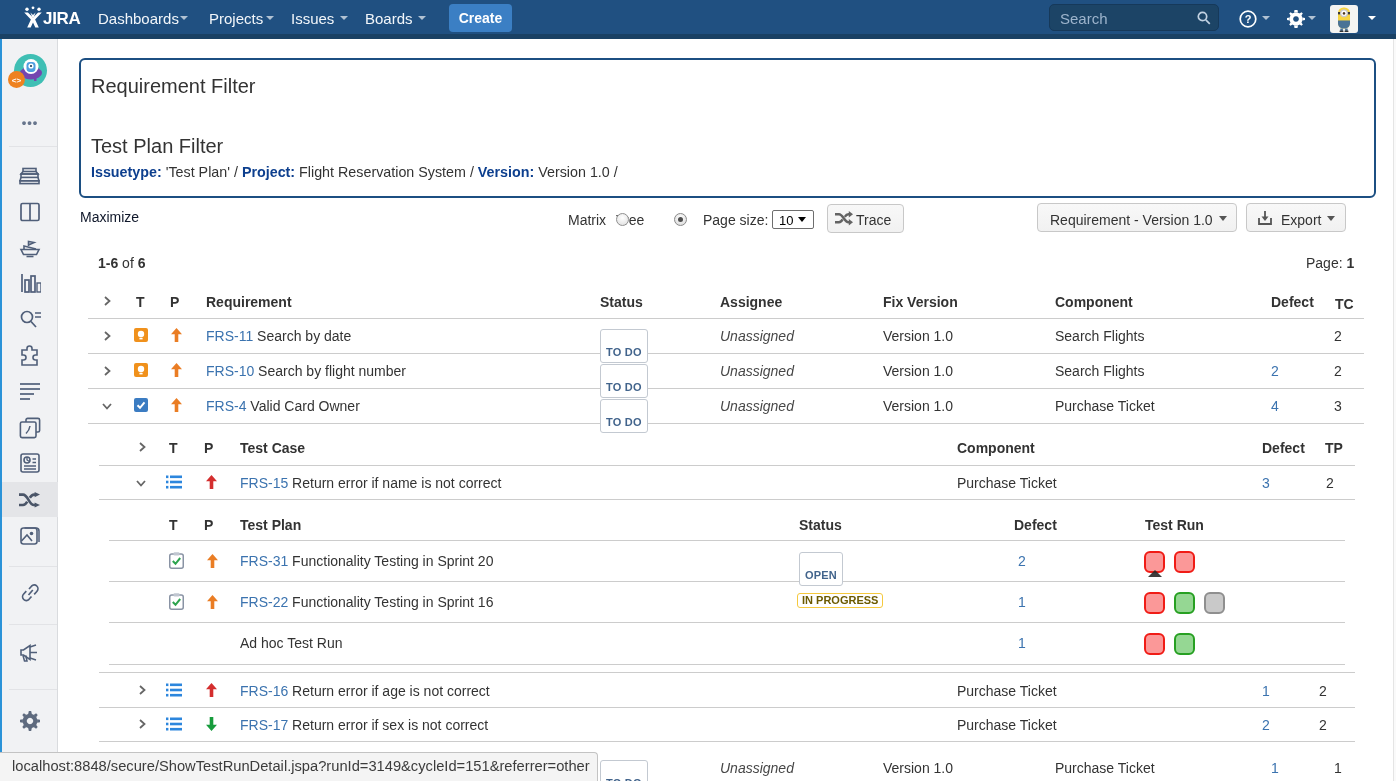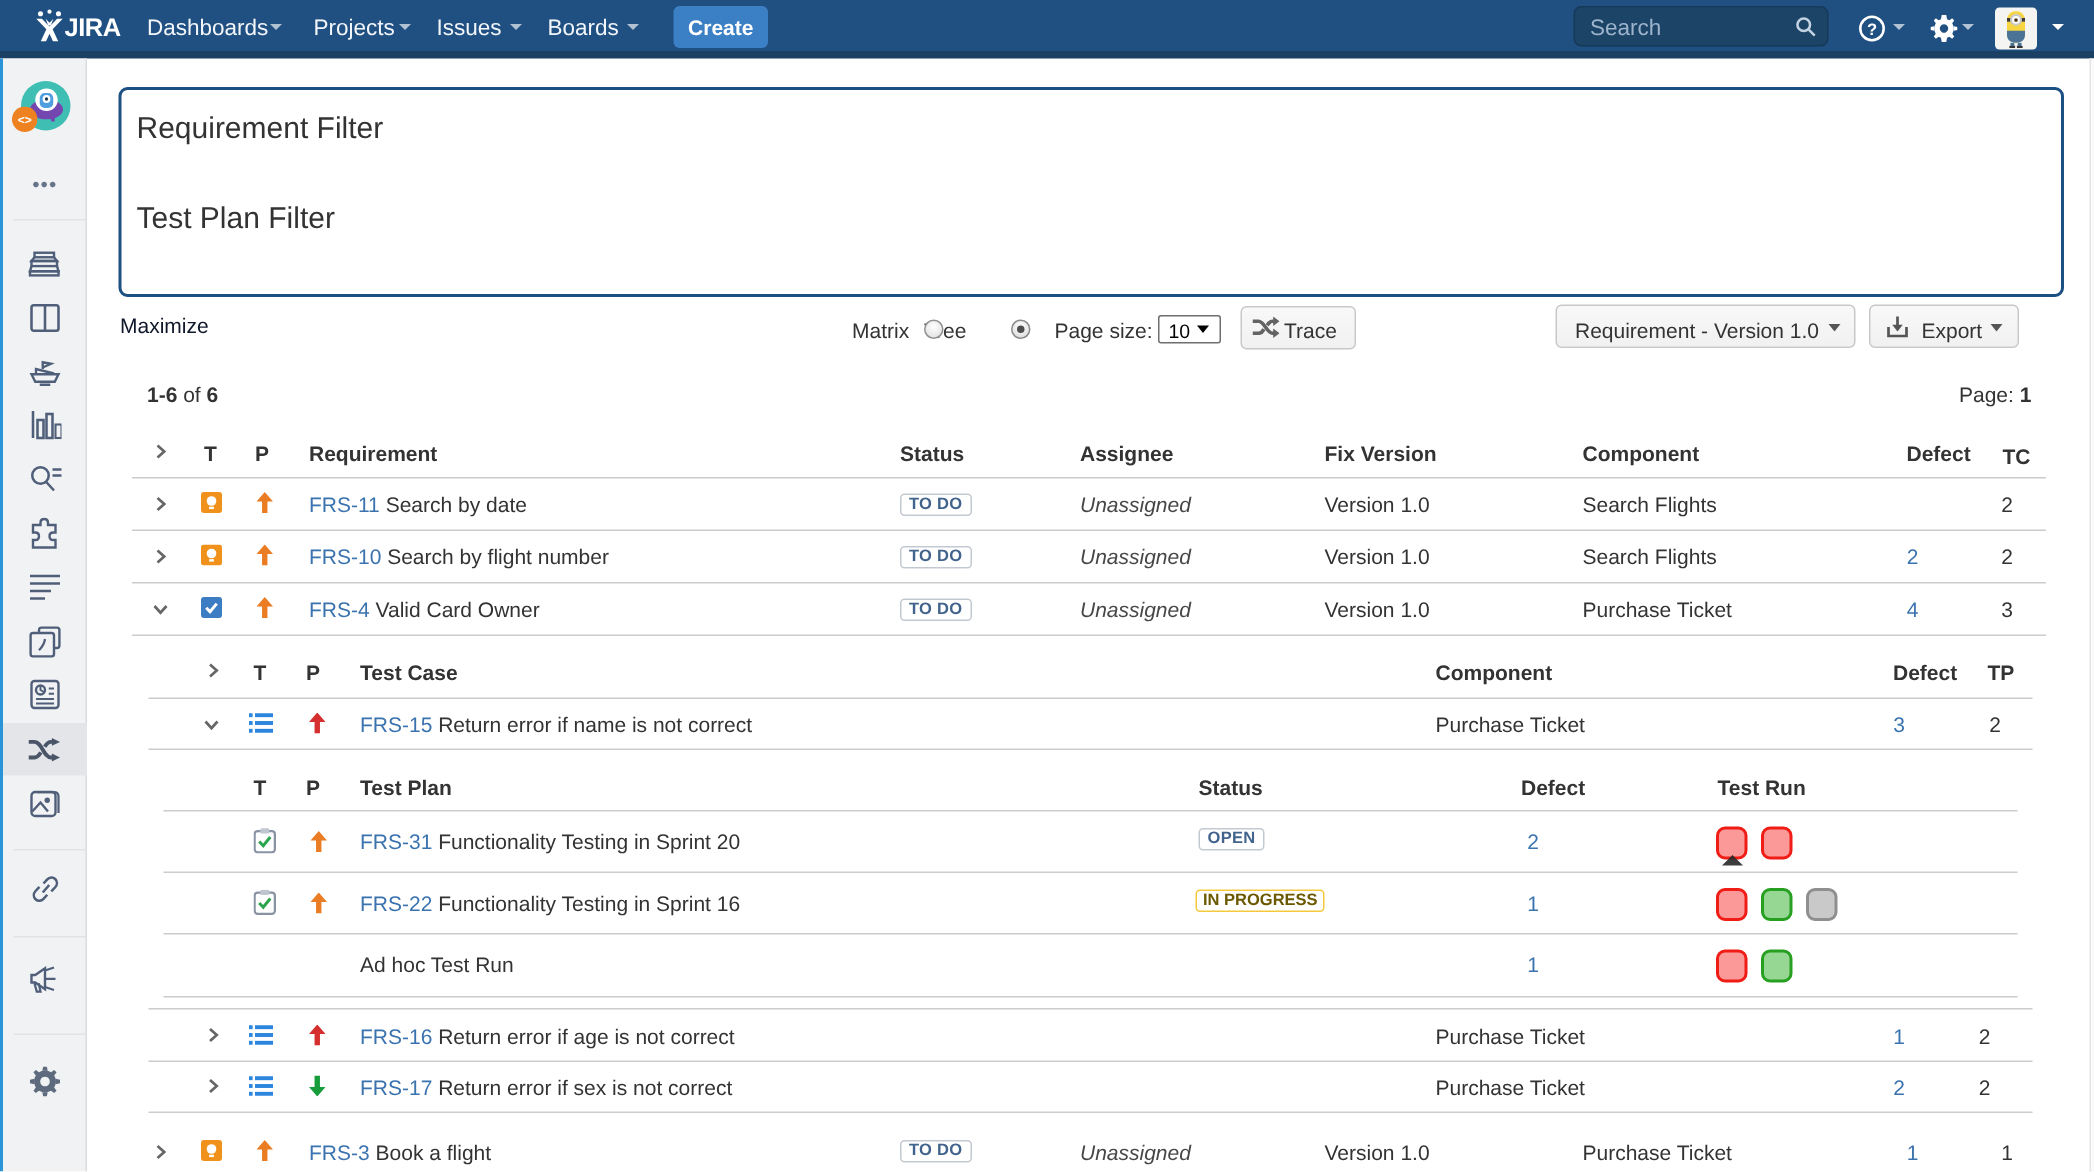--- a/index.html
+++ b/index.html
@@ -23,21 +23,21 @@
 #scrollstrip{position:absolute;left:1393px;top:39px;width:3px;height:742px;background:#fafafa;border-left:1px solid #e5e5e5}
 #filterpanel{position:absolute;left:79px;top:58px;width:1297px;height:140px;border:2px solid #1c4f82;border-radius:6px;background:#fff}
 .ftitle{position:absolute;font-size:20px;color:#333}
 .fline{position:absolute;font-size:14.3px;color:#333}
 .fline b{color:#0d3f8e}
 a.lnk{color:#0f172a;text-decoration:none}
 .t14{position:absolute;font-size:14px;color:#333}
 .hd{position:absolute;font-size:14px;font-weight:bold;color:#333}
 .key{color:#3b73af}
 .bline{position:absolute;height:1px;background:#ccc}
-.loz{position:absolute;height:15px;border:1px solid #c3c9d1;border-radius:3px;background:#fff;color:#42648c;font-size:11px;font-weight:bold;line-height:13px;padding:0 5px;letter-spacing:.2px}
+.loz{position:absolute;height:15px;border:1px solid #c3c9d1;border-radius:3px;background:#fff;color:#42648c;font-size:11px;font-weight:bold;line-height:13px;padding:16px 5px;letter-spacing:.2px}
 .lozy{border-color:#f5c93e;color:#6b5900;padding:0 4px;letter-spacing:0}
 .ital{font-style:italic;color:#474747}
 .dig{position:absolute;font-size:14px;color:#333;width:16px;text-align:center}
 .digb{position:absolute;font-size:14px;color:#3b73af;width:16px;text-align:center}
 .chev{position:absolute}
 .btn{position:absolute;height:29px;border:1px solid #c8c8c8;border-radius:4px;background:linear-gradient(#f8f8f8,#f1f1f1);color:#333;font-size:14px}
 .rsq{position:absolute;width:21px;height:22px;border:2px solid #f01c16;border-radius:6px;background:#fb9898}
 .gsq{position:absolute;width:21px;height:22px;border:2px solid #27a022;border-radius:6px;background:#95d793}
 .graysq{position:absolute;width:21px;height:22px;border:2px solid #8f8f8f;border-radius:6px;background:#c9c9c9}
 #tooltip{position:absolute;left:1065px;top:576px;width:180px;height:89px;background:rgba(40,40,40,0.86);border-radius:4px;color:#fff;font-size:12px;text-align:center;padding-top:3px;line-height:20px}
@@ -246,20 +246,21 @@
       <path d="M17.7 16.1 L16.1 17.7 L13.6 15.9 L15.9 13.6 Z"></path>
       <path d="M10 2.7 A7.3 7.3 0 1 0 10.01 2.7 Z M10 6.8 A3.2 3.2 0 1 1 9.99 6.8 Z" fill-rule="evenodd"></path>
     </g>
   </svg>
 
   <div id="scrollstrip"></div>
 
   <div id="filterpanel"></div>
   <div class="ftitle" style="left:91px;top:75px">Requirement Filter</div>
   <div class="ftitle" style="left:91px;top:135px">Test Plan Filter</div>
+  <div class="fline" style="left:91px;top:164px"><b>Issuetype:</b> 'Test Plan' / <b>Project:</b> Flight Reservation System / <b>Version:</b> Version 1.0 /</div>
 
   <div class="t14" style="left:80px;top:209px"><a class="lnk">Maximize</a></div>
   <div class="t14" style="left:568px;top:212px">Matrix</div>
   <div class="t14" style="left:616px;top:212px">Tree</div>
   <div class="t14" style="left:703px;top:212px">Page size:</div>
 
   <div class="abs" style="left:616px;top:213px;width:13px;height:13px;border-radius:50%;border:1px solid #909090;background:radial-gradient(circle at 50% 35%,#fff,#dcdcdc)"></div>
   <div class="abs" style="left:674px;top:213px;width:13px;height:13px;border-radius:50%;border:1px solid #8a8a8a;background:radial-gradient(circle at 50% 35%,#fff,#d6d6d6)"></div>
   <div class="abs" style="left:678px;top:217px;width:5px;height:5px;border-radius:50%;background:#4d4d4d"></div>
 
@@ -508,13 +509,14 @@
   <div class="t14" style="left:206px;top:760px"><span class="key">FRS-3</span> Book a flight</div>
   <div class="loz" style="left:600px;top:760px">TO DO</div>
   <div class="t14 ital" style="left:720px;top:760px">Unassigned</div>
   <div class="t14" style="left:883px;top:760px">Version 1.0</div>
   <div class="t14" style="left:1055px;top:760px">Purchase Ticket</div>
   <div class="digb" style="left:1267px;top:760px">1</div>
   <div class="dig" style="left:1330px;top:760px">1</div>
 
   <div id="tooltiparrow"></div>
 
+  <div id="statusbar">localhost:8848/secure/ShowTestRunDetail.jspa?runId=3149&amp;cycleId=151&amp;referrer=other</div>
 </div>
 
 </body></html>

